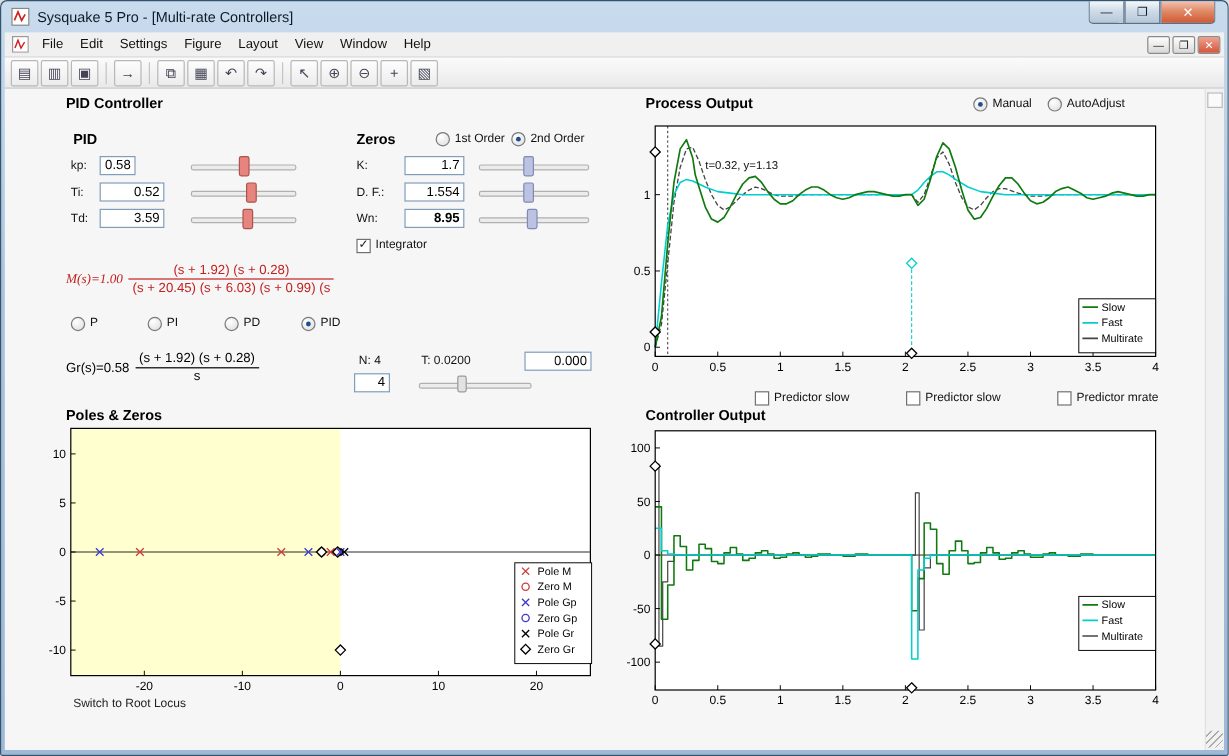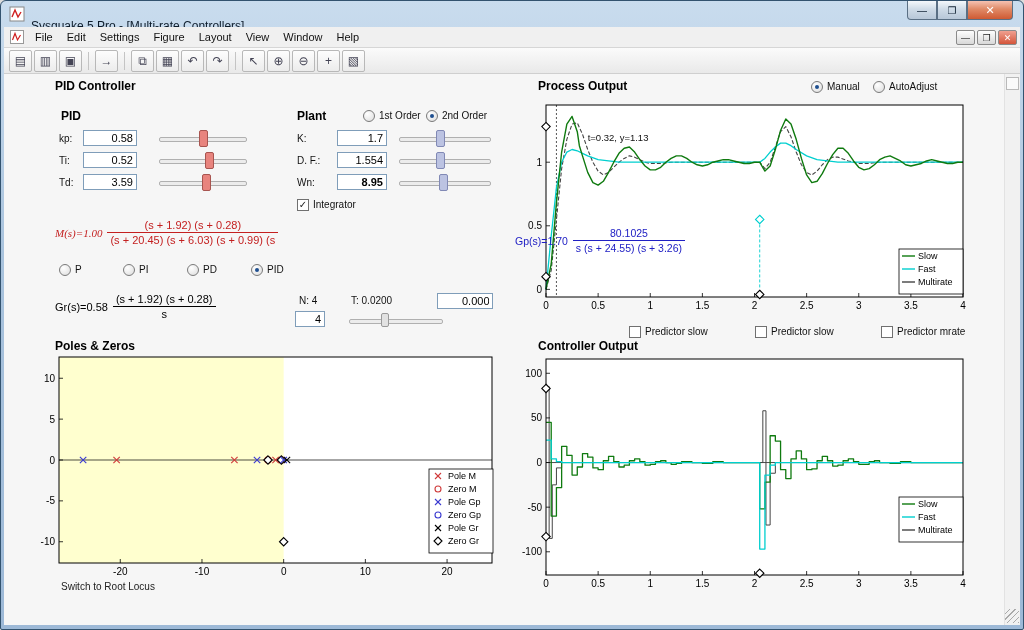--- a/index.html
+++ b/index.html
@@ -1,21 +1,21 @@
 <!DOCTYPE html>
 <html><head>
 <meta charset="utf-8">
 <style>
   body{margin:0;background:#dcdcdc;}
   #app{position:relative;width:1024px;height:630px;font-family:"Liberation Sans",sans-serif;
        background:linear-gradient(180deg,#c9dcee,#a9c3dd 40%,#9db9d7);
        border:1px solid #33536f;border-radius:6px 6px 2px 2px;overflow:hidden;box-sizing:border-box;}
   .titlebar{position:absolute;left:0;top:0;right:0;height:26px;}
   .app-icon{position:absolute;left:8px;top:5px;}
-  .title{position:absolute;left:30px;top:6px;font-size:12px;color:#0d1c2b;white-space:nowrap;margin-top:12px;}
+  .title{position:absolute;left:30px;top:6px;font-size:12px;color:#0d1c2b;white-space:nowrap;}
   .caption-btns{position:absolute;right:10px;top:0;display:flex;}
   .cap-btn{width:30px;height:19px;border:1px solid #5a6f84;border-top:none;
            background:linear-gradient(#f4f8fb,#cfdbe7 45%,#b7c7d8);
            display:flex;align-items:center;justify-content:center;font-size:10px;color:#123;box-sizing:border-box;}
   .cap-btn:first-child{border-radius:0 0 0 4px;}
   .cap-btn.close{width:46px;background:linear-gradient(#f5c2b2,#e08a67 45%,#cf5a33);color:#fff;border-radius:0 0 4px 0;font-size:11px;}
   .menubar{position:absolute;left:3px;top:26px;right:3px;height:21px;background:#f0f0f0;border-bottom:1px solid #d6d6d6;
            display:flex;align-items:center;padding-left:4px;box-sizing:border-box;}
   .menu-icon{margin:0 4px 0 2px;}
   .menu-item{font-size:11px;padding:3px 7px;color:#111;}
@@ -159,41 +159,41 @@
         <span>▧</span>
       </div>
   </div>
 
   <div class="content"></div>
 
   <div class="sec-title" style="left:54px;top:78px">PID Controller</div>
   <div class="sec-title" style="left:60px;top:108px">PID</div>
 
   <span class="lbl" style="left:58px;top:132px">kp:</span>
-  <input class="field" style="left: 82px; top: 129px; width: 54px;" value="0.58">
+  <input class="field" style="left: 82px; top: 129px; width: 30px;" value="0.58">
   <div class="slider red" style="left:158px;top:129px;width:88px">
     <div class="track"></div>
     <div class="thumb" style="left: calc(50% - 4px);"></div>
   </div>
 
   <span class="lbl" style="left:58px;top:154px">Ti:</span>
   <input class="field" style="left: 82px; top: 151px; width: 54px;" value="0.52">
   <div class="slider red" style="left:158px;top:151px;width:88px">
     <div class="track"></div>
     <div class="thumb" style="left: calc(57% - 4px);"></div>
   </div>
 
   <span class="lbl" style="left:58px;top:176px">Td:</span>
   <input class="field" style="left: 82px; top: 173px; width: 54px;" value="3.59">
   <div class="slider red" style="left:158px;top:173px;width:88px">
     <div class="track"></div>
     <div class="thumb" style="left: calc(53% - 4px);"></div>
   </div>
 
-  <div class="sec-title" style="left:296px;top:108px">Plant</div>
+  <div class="sec-title" style="left:296px;top:108px">Zeros</div>
   <span class="radio" style="left:362px;top:109px"></span>
   <span class="lbl" style="left:378px;top:109px">1st Order</span>
   <span class="radio on" style="left:425px;top:109px"></span>
   <span class="lbl" style="left:441px;top:109px">2nd Order</span>
 
   <span class="lbl" style="left:296px;top:132px">K:</span>
   <input class="field" style="left: 336px; top: 129px; width: 50px;" value="1.7">
   <div class="slider blue" style="left:398px;top:129px;width:92px">
     <div class="track"></div>
     <div class="thumb" style="left: calc(45% - 4px);"></div>
@@ -296,27 +296,20 @@
       <text x="86.7" y="47.60264900662253" class="anno">t=0.32, y=1.13</text>
       <rect x="398" y="156" width="64" height="45" fill="#fff" stroke="#000" stroke-width="0.8"></rect>
       <line x1="401" y1="163" x2="414" y2="163" stroke="#0f7a0f" stroke-width="1.4" stroke-dasharray="none"></line>
       <text x="417" y="166" class="leg">Slow</text>
       <line x1="401" y1="176" x2="414" y2="176" stroke="#00cfcf" stroke-width="1.4" stroke-dasharray="none"></line>
       <text x="417" y="179" class="leg">Fast</text>
       <line x1="401" y1="189" x2="414" y2="189" stroke="#444444" stroke-width="1.4" stroke-dasharray="none"></line>
       <text x="417" y="192" class="leg">Multirate</text>
     </svg>
 
-  <div class="formula f-blue" style="left:514px;top:226px;font-size:10.5px">
-    <span class="lead">Gp(s)=1.70</span>
-    <span class="frac">
-      <span class="num">80.1025</span>
-      <span class="den">s (s + 24.55) (s + 3.26)</span>
-    </span>
-  </div>
 
   <span class="checkbox" style="left:628px;top:325px"></span>
   <span class="lbl" style="left:644px;top:325px">Predictor slow</span>
   <span class="checkbox" style="left:754px;top:325px"></span>
   <span class="lbl" style="left:770px;top:325px">Predictor slow</span>
   <span class="checkbox" style="left:880px;top:325px"></span>
   <span class="lbl" style="left:896px;top:325px">Predictor mrate</span>
 
   <div class="sec-title" style="left:54px;top:338px">Poles &amp; Zeros</div>
   <svg class="chart" style="left:38px;top:352px" width="470" height="245">

